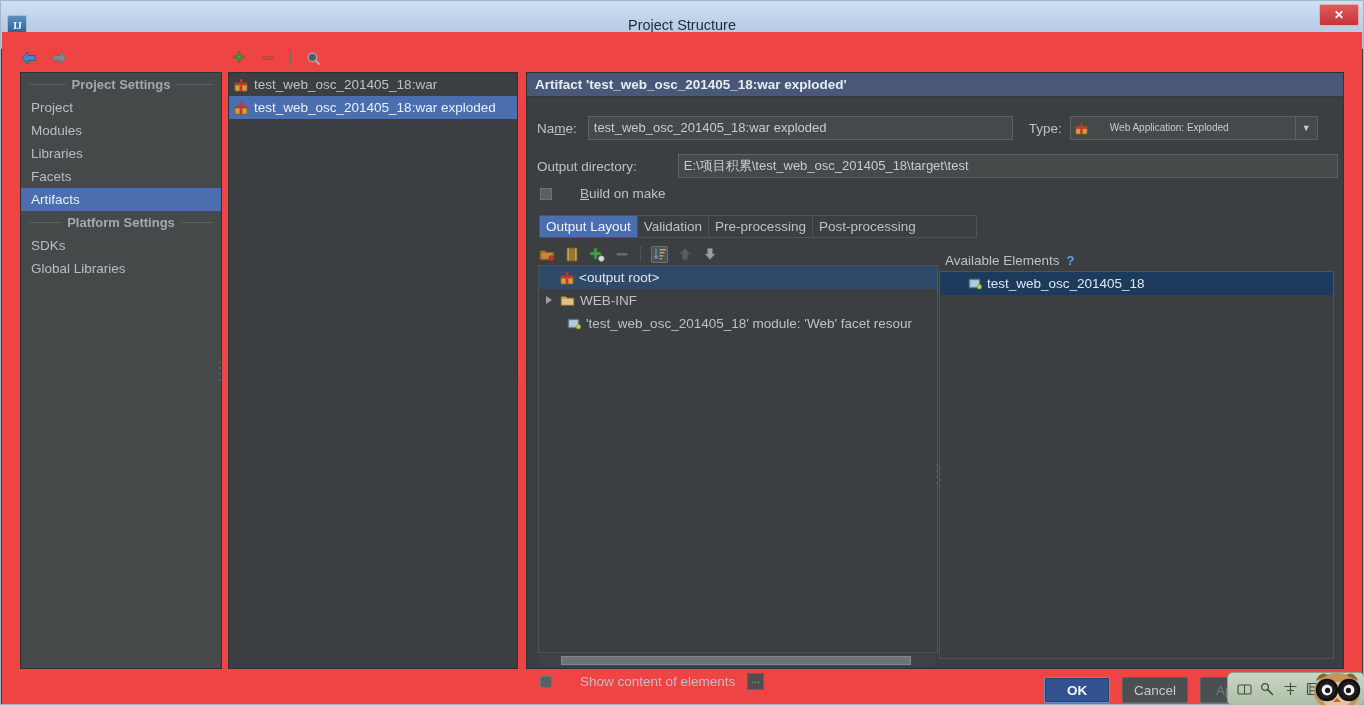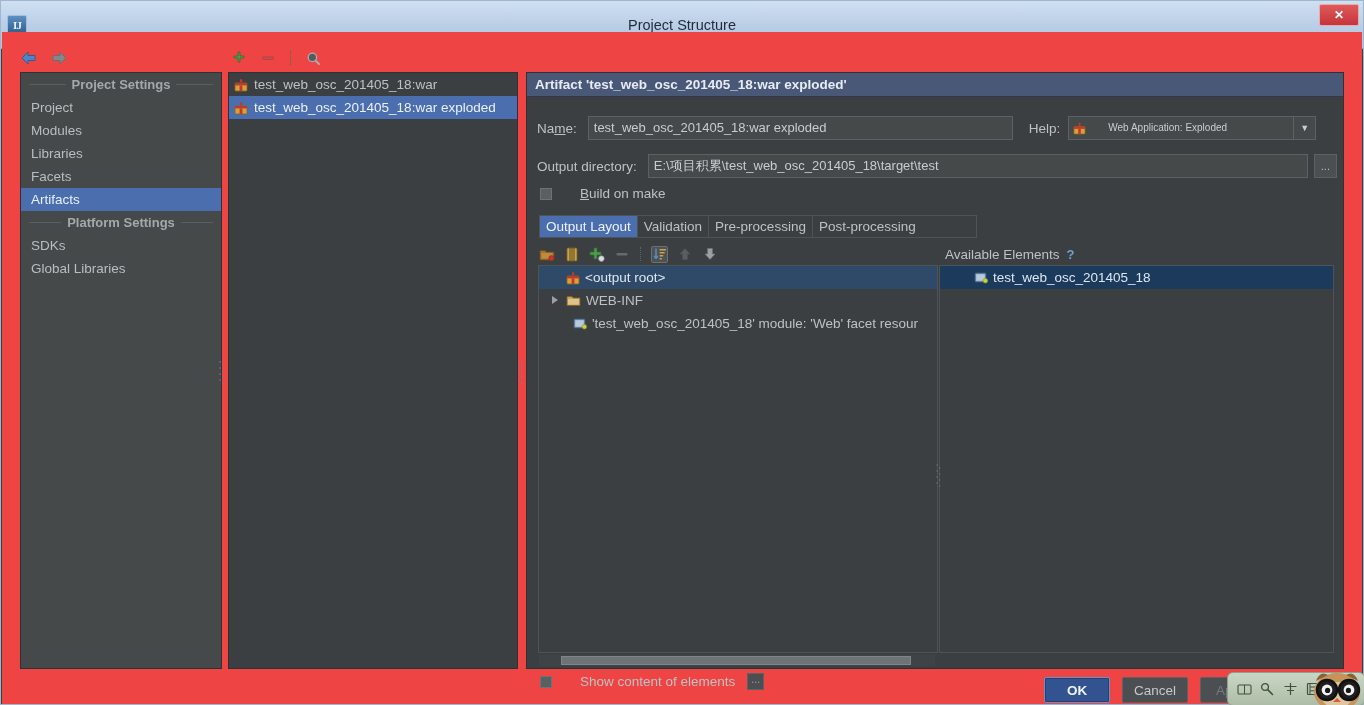--- a/index.html
+++ b/index.html
@@ -146,22 +146,22 @@
     flex: 1 1 auto; font-size: 10px; color: #c8ccd0;
     padding-left: 4px; display: flex; align-items: flex-start; gap: 22px;
     white-space: nowrap; overflow: hidden;
   }
   #type-combo .arrow {
     width: 22px; height: 22px; border-left: 1px solid #5c6164;
     display: flex; align-items: center; justify-content: center;
     font-size: 9px; color: #c8ccd0; cursor: pointer;
   }
 
-  #out-row { position: absolute; left: 10px; top: 80px; width: 800px; }
-  #out-input { flex: 0 0 auto; width: 660px; margin-left: 11px; }
+  #out-row { position: absolute; left: 10px; top: 80px; width: 800px; gap: 23px; }
+  #out-input { flex: 0 0 auto; width: 660px; margin-left: 18px; }
   #browse-btn {
     margin-left: 6px; width: 26px; height: 24px;
     background: #4b4f51; border: 1px solid #5c6164;
     font-size: 11px; color: #b6babd;
     display: flex; align-items: center; justify-content: center;
     cursor: pointer;
   }
 
   #build-row {
     position: absolute; left: 13px; top: 113px;
@@ -199,38 +199,38 @@
   }
   .ltb.dim { opacity: .45; }
 
   
   #layout-tree {
     position: absolute; left: 11px; top: 192px; width: 400px; height: 388px;
     background: #3c3f41; border: 1px solid #4e5355;
     overflow: hidden;
   }
   #avail-panel {
-    position: absolute; left: 412px; top: 170px; width: 395px; height: 410px;
+    position: absolute; left: 412px; top: 176px; width: 395px; height: 410px;
   }
   #avail-head {
     height: 22px; display: flex; align-items: center; gap: 7px;
     padding-left: 6px;
     font-size: 13.5px; color: #bdc1c4;
   }
   #avail-help {
     color: #6ba2d8; font-weight: bold; font-size: 13px; cursor: pointer;
   }
   #avail-tree {
     position: absolute; left: 0; top: 22px; width: 395px; height: 388px;
     background: #3c3f41; border: 1px solid #4e5355;
   }
   .tree-row {
     height: 23px; display: flex; align-items: center; gap: 5px;
     font-size: 13.5px; color: #bdc1c4; white-space: nowrap;
-    padding-left: 11px; cursor: pointer;
+    padding-left: 5px; cursor: pointer;
   }
   .tree-row.sel-dark {
     background: #2f4a68; color: #dde6f0;
   }
   .tree-row.sel-blue {
     background: #1b3a5c; color: #dde6f0;
   }
   .twisty {
     width: 11px; height: 11px; display: inline-block;
     flex: 0 0 auto; position: relative;
@@ -429,21 +429,21 @@
       </svg>
     </div>
 
     <div id="main-panel">
 
       <div id="panel-header">Artifact 'test_web_osc_201405_18:war exploded'</div>
 
       <div class="field-row" id="name-row">
         <div class="flabel">Na<u>m</u>e:</div>
         <div class="tinput" id="name-input">test_web_osc_201405_18:war exploded</div>
-        <div class="flabel" id="type-label">Help:</div>
+        <div class="flabel" id="type-label">Type:</div>
         <div id="type-combo">
           <div class="tval">
             <span>
               <svg width="13" height="13" viewBox="0 0 14 14">
                 <rect x="1" y="5" width="12" height="8" rx="1" fill="#d4a13c" stroke="#8a6420" stroke-width=".8"></rect>
                 <rect x="1" y="5" width="12" height="2.4" fill="#c0392b"></rect>
                 <path d="M6 1.5 q1 -1.2 2 0 q1 1.2 0 2.4 q-1 1.2 -2 0 z" fill="#c0392b"></path>
                 <rect x="5.6" y="7.4" width="2.8" height="5.6" fill="#c0392b"></rect>
               </svg>
             </span>

